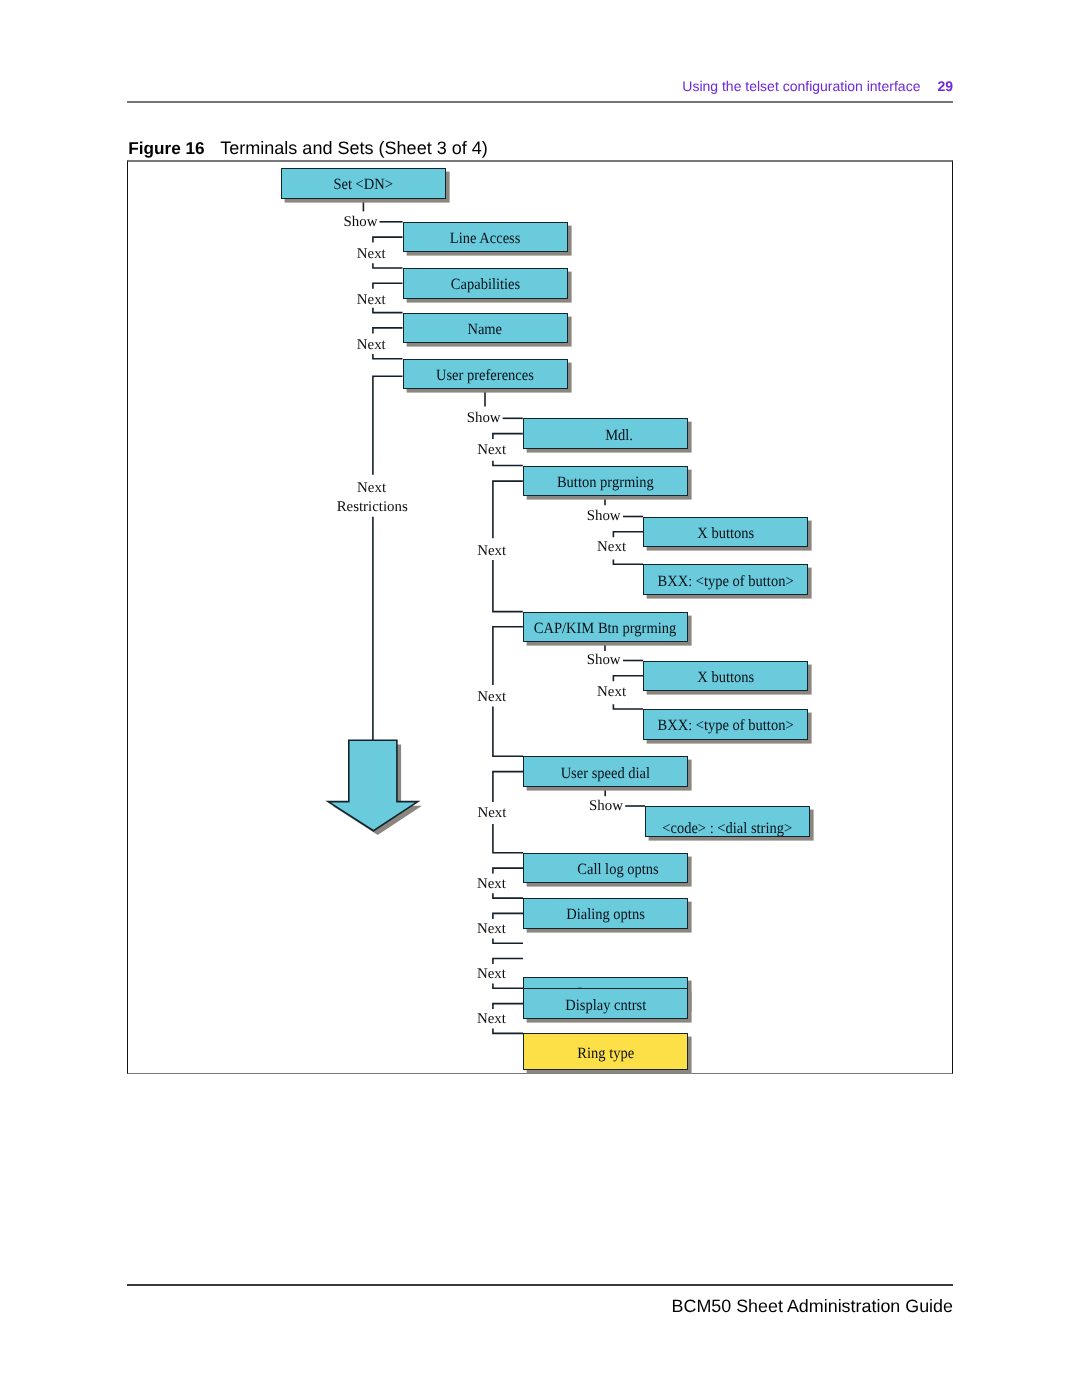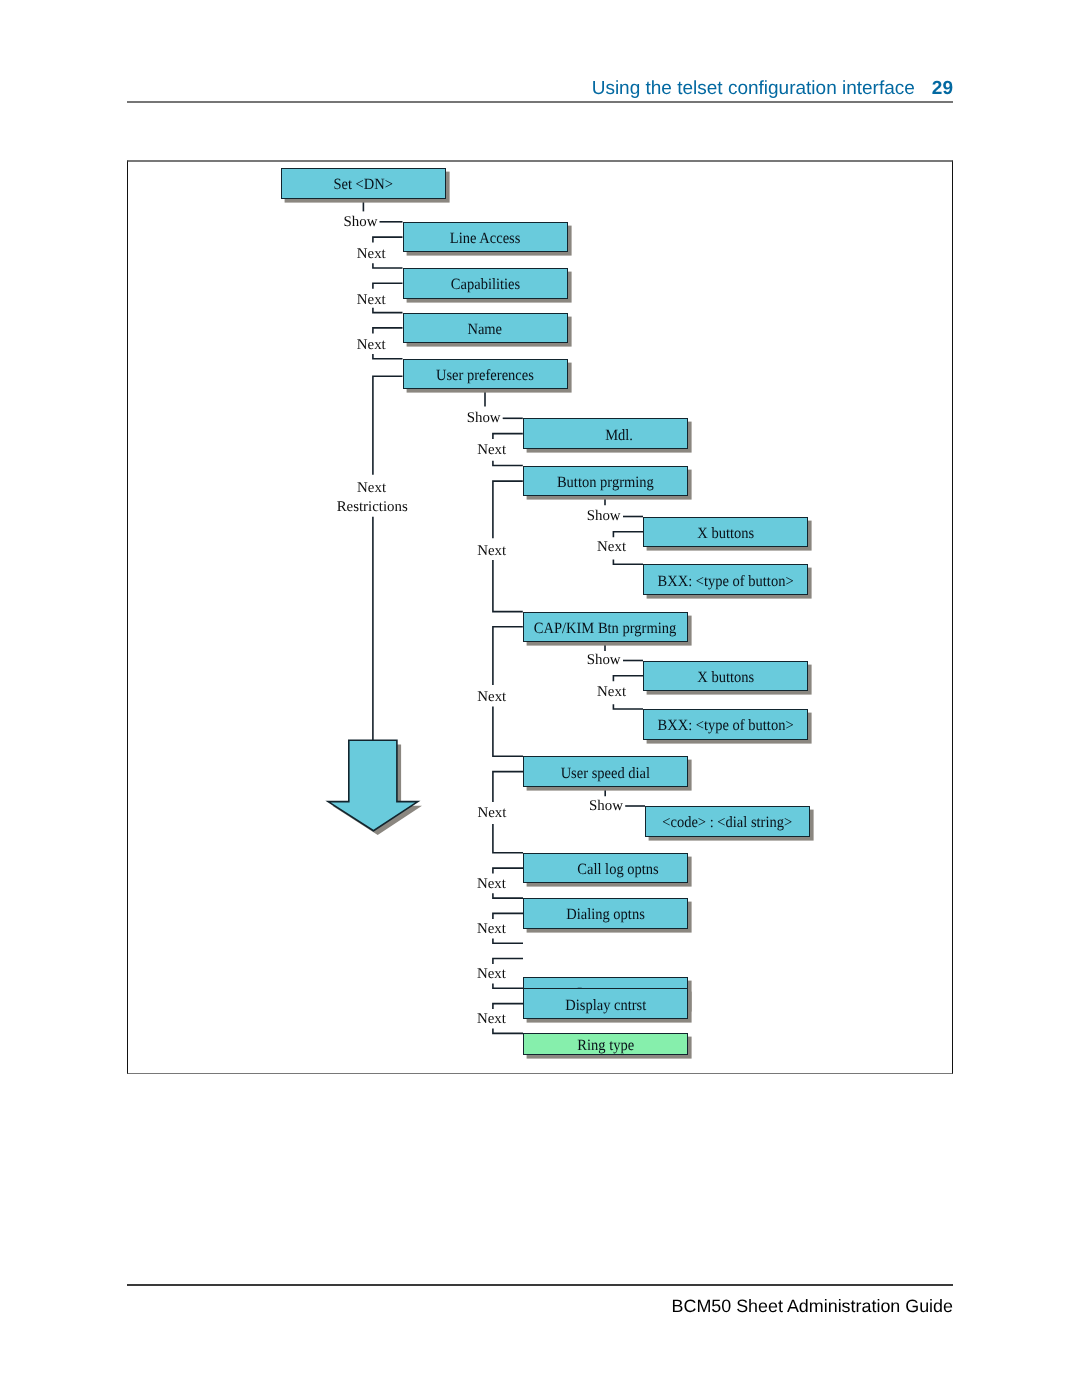--- a/index.html
+++ b/index.html
@@ -3,21 +3,21 @@
 <meta charset="utf-8">
 <title>BCM50 Telset Administration Guide</title>
 <style>
   html,body{margin:0;padding:0;}
   body{width:1080px;height:1397px;background:#ffffff;overflow:hidden;
        font-family:"Liberation Sans", sans-serif;
        -webkit-font-smoothing:antialiased;text-rendering:geometricPrecision;}
   .page{position:absolute;left:0;top:0;width:1080px;height:1397px;}
 
   
-  .hdr-text{position:absolute;right:127px;top:78.2px;font-size:19px;color:#0369a1;
+  .hdr-text{position:absolute;right:127px;top:78.2px;font-size:14px;color:#6d28d9;
             white-space:nowrap;}
   .hdr-text .pgnum{font-weight:bold;margin-left:17px;}
   .hdr-rule{position:absolute;left:127px;top:101px;width:826px;height:2px;background:#767676;}
 
   
   .fig-cap{position:absolute;left:128.2px;top:138.3px;font-size:17.2px;color:#000;white-space:nowrap;}
   .fig-cap b{font-weight:bold;}
   .fig-cap .gap{display:inline-block;width:15.6px;}
   .fig-cap .ct{font-size:18.05px;}
 
@@ -43,20 +43,23 @@
 </head>
 <body style="background: rgb(255, 255, 255);">
 
 <div class="page">
 
   <div class="hdr-text">
     <span>Using the telset configuration interface</span><span class="pgnum">29</span>
   </div>
   <div class="hdr-rule" style="background: rgb(118, 118, 118);"></div>
 
+  <div class="fig-cap">
+    <b>Figure 16</b><span class="gap"></span><span class="ct">Terminals and Sets (Sheet 3 of 4)</span>
+  </div>
 
   <div class="fig-frame" style="border-left-color: rgb(18, 18, 18); border-right-color: rgb(18, 18, 18);"></div>
 
   <div class="dg" id="dg">
     <svg id="dg-lines" width="825" height="912" viewBox="0 0 825 912" style="position:absolute;left:0;top:0;overflow:visible">
         <path d="M228.40 38.20 L228.40 51.40" fill="none" stroke="#15202a" stroke-width="1.6"></path>
         <path d="M244.50 61.80 L267.50 61.80" fill="none" stroke="#15202a" stroke-width="1.6"></path>
         <path d="M267.50 77.10 L237.90 77.10 L237.90 82.60" fill="none" stroke="#15202a" stroke-width="1.6"></path>
         <path d="M237.90 103.20 L237.90 108.00 L267.50 108.00" fill="none" stroke="#15202a" stroke-width="1.6"></path>
         <path d="M267.50 123.30 L237.90 123.30 L237.90 128.80" fill="none" stroke="#15202a" stroke-width="1.6"></path>
@@ -129,36 +132,36 @@
         </div>
         <div class="nb" style="left: 508px; top: 500.5px; width: 165.2px; height: 30.6px; background: rgb(105, 203, 220); border-color: rgb(18, 37, 46); box-shadow: rgb(139, 135, 128) 3.6px 3.6px 0px 0px;">
           <span>X buttons</span>
         </div>
         <div class="nb" style="left: 508px; top: 549px; width: 165.2px; height: 30.6px; background: rgb(105, 203, 220); border-color: rgb(18, 37, 46); box-shadow: rgb(139, 135, 128) 3.6px 3.6px 0px 0px;">
           <span>BXX: &lt;type of button&gt;</span>
         </div>
         <div class="nb" style="left: 388px; top: 596.3px; width: 165.2px; height: 30.6px; background: rgb(105, 203, 220); border-color: rgb(18, 37, 46); box-shadow: rgb(139, 135, 128) 3.6px 3.6px 0px 0px;">
           <span>User speed dial</span>
         </div>
-        <div class="nb" style="left: 510px; top: 646px; width: 165.2px; height: 30.6px; background: rgb(105, 203, 220); border-color: rgb(18, 37, 46); box-shadow: rgb(139, 135, 128) 3.6px 3.6px 0px 0px;">
+        <div class="nb" style="left: 510px; top: 646px; width: 165.2px; height: 30.6px; background: rgb(105, 203, 220); border-color: rgb(18, 37, 46); box-shadow: rgb(139, 135, 128) 3.6px 3.6px 0px 0px; align-items: flex-end;">
           <span>&lt;code&gt; : &lt;dial string&gt;</span>
         </div>
         <div class="nb" style="left: 388px; top: 692.8px; width: 165.2px; height: 30.6px; background: rgb(105, 203, 220); border-color: rgb(18, 37, 46); box-shadow: rgb(139, 135, 128) 3.6px 3.6px 0px 0px; padding-left: 24px;">
           <span>Call log optns</span>
         </div>
         <div class="nb" style="left: 388px; top: 738.1px; width: 165.2px; height: 30.6px; background: rgb(105, 203, 220); border-color: rgb(18, 37, 46); box-shadow: rgb(139, 135, 128) 3.6px 3.6px 0px 0px;">
           <span>Dialing optns</span>
         </div>
         <div class="nb" style="left: 388px; top: 817px; width: 165.2px; height: 30.6px; background: rgb(105, 203, 220); border-color: rgb(18, 37, 46); box-shadow: rgb(139, 135, 128) 3.6px 3.6px 0px 0px; font-family: Liberation Serif, serif;">
           <span>Language</span>
         </div>
         <div class="nb" style="left: 388px; top: 828.3px; width: 165.2px; height: 30.6px; background: rgb(105, 203, 220); border-color: rgb(18, 37, 46); box-shadow: rgb(139, 135, 128) 3.6px 3.6px 0px 0px;">
           <span>Display cntrst</span>
         </div>
-        <div class="nb" style="left: 388px; top: 873.4px; width: 165.2px; height: 22px; background: #86efac; border-color: rgb(18, 37, 46); box-shadow: rgb(139, 135, 128) 3.6px 3.6px 0px 0px;">
+        <div class="nb" style="left: 388px; top: 873.4px; width: 165.2px; height: 37px; background: #fde047; border-color: rgb(18, 37, 46); box-shadow: rgb(139, 135, 128) 3.6px 3.6px 0px 0px;">
           <span>Ring type</span>
         </div>
       </div>
     <svg id="dg-labels-svg" width="825" height="912" viewBox="0 0 825 912" style="position:absolute;left:0;top:0;overflow:visible">
         <text x="242.40" y="66.30" text-anchor="end" class="lbl">Show</text>
         <text x="236.30" y="98.30" text-anchor="middle" class="lbl">Next</text>
         <text x="236.30" y="144.20" text-anchor="middle" class="lbl">Next</text>
         <text x="236.30" y="188.90" text-anchor="middle" class="lbl">Next</text>
         <text x="236.60" y="331.60" text-anchor="middle" class="lbl">Next</text>
         <text x="237.20" y="350.80" text-anchor="middle" class="lbl">Restrictions</text>

